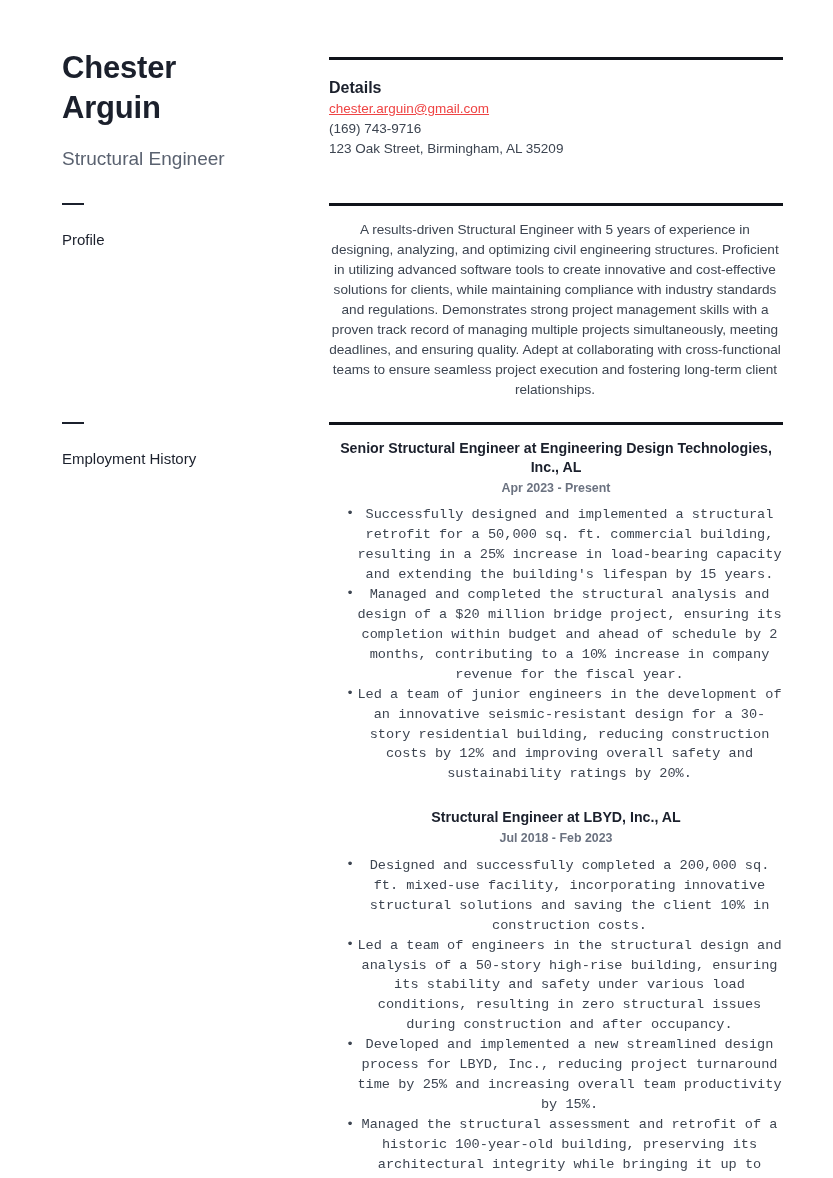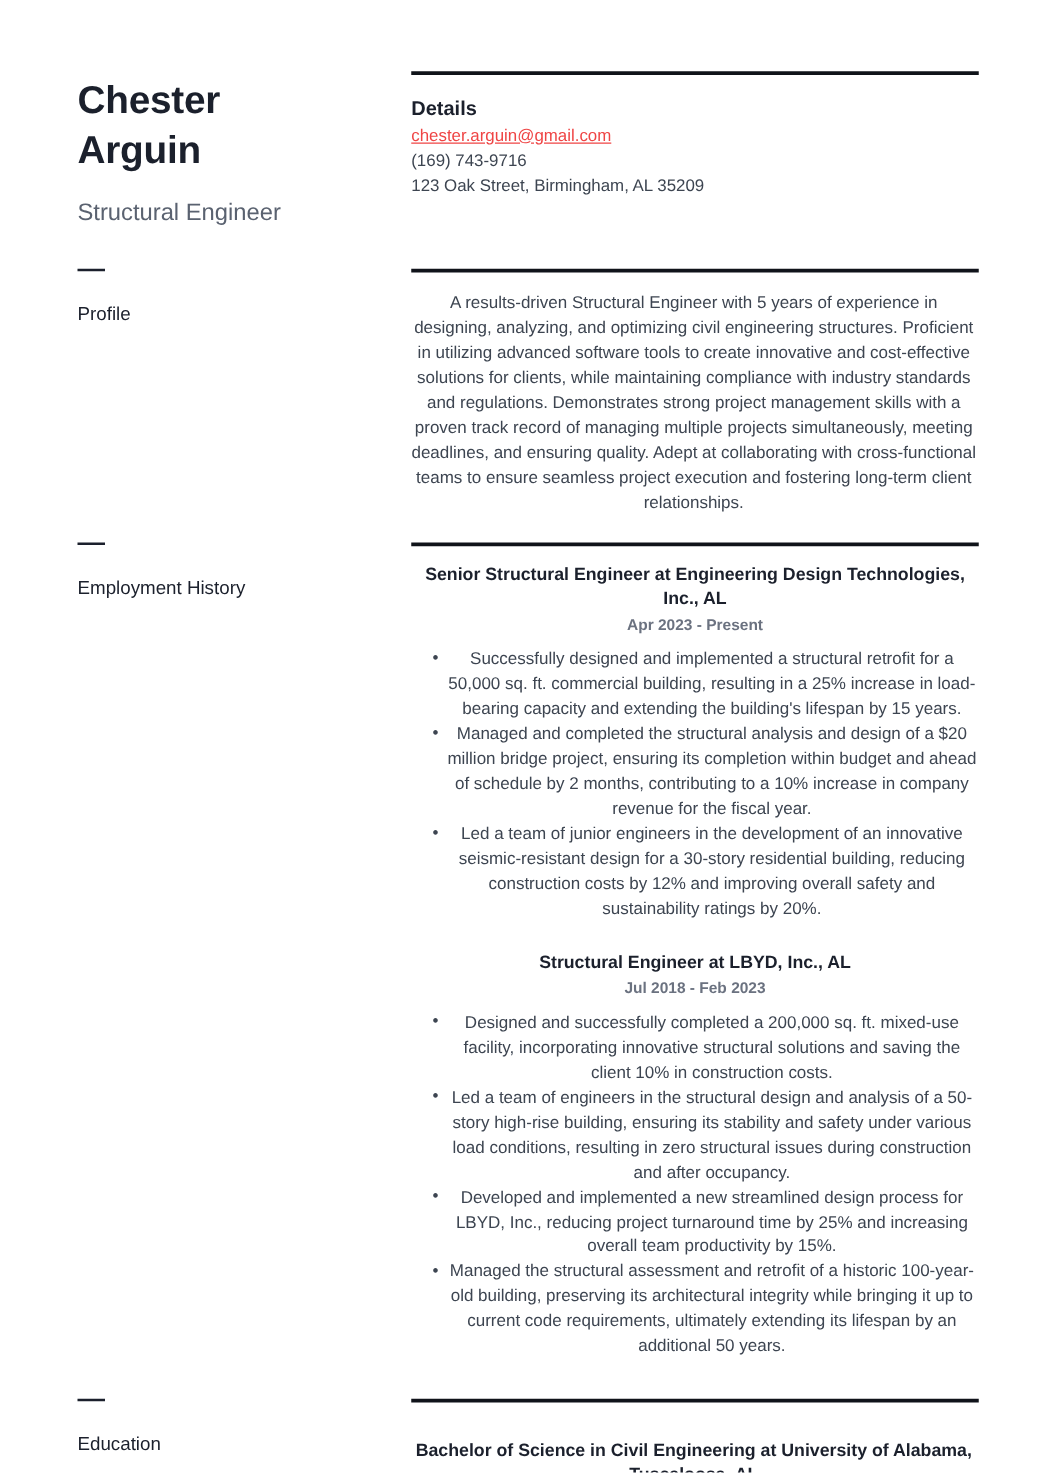--- a/index.html
+++ b/index.html
@@ -29,21 +29,21 @@
     position: absolute;
     left: 62px;
     top: 0;
     width: 721px;
     display: grid;
     grid-template-columns: 267px 454px;
   }
 
   
   .header-left {
-    padding-top: 60px;
+    padding-top: 48px;
     padding-right: 20px;
   }
   .full-name {
     font-size: 31px;
     font-weight: bold;
     line-height: 1.28;
     color: #1b202c;
     letter-spacing: -0.2px;
     margin: 0;
     max-width: 190px;
@@ -133,20 +133,21 @@
     font-size: 12.4px;
     color: #6b7280;
     margin-top: 3px;
     line-height: 1.4;
     font-weight: bold;
   }
   ul.bullets {
     margin: 8px 0 0 0;
     padding: 0 0 0 17px;
     list-style: none;
+    font-family: Liberation Mono, monospace;
   }
   ul.bullets > li {
     position: relative;
     font-size: 13.6px;
     line-height: 1.47;
     color: #3d4551;
     margin-bottom: 0px;
     padding-left: 10px;
   }
   ul.bullets > li::before {

